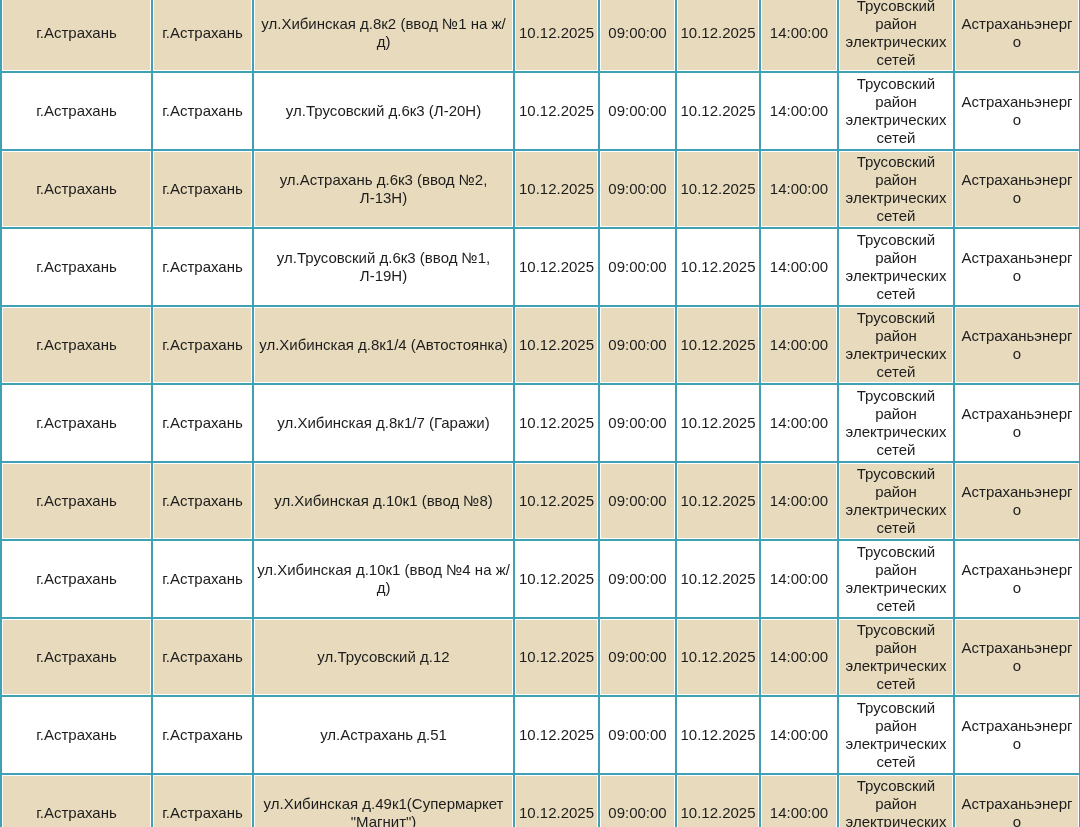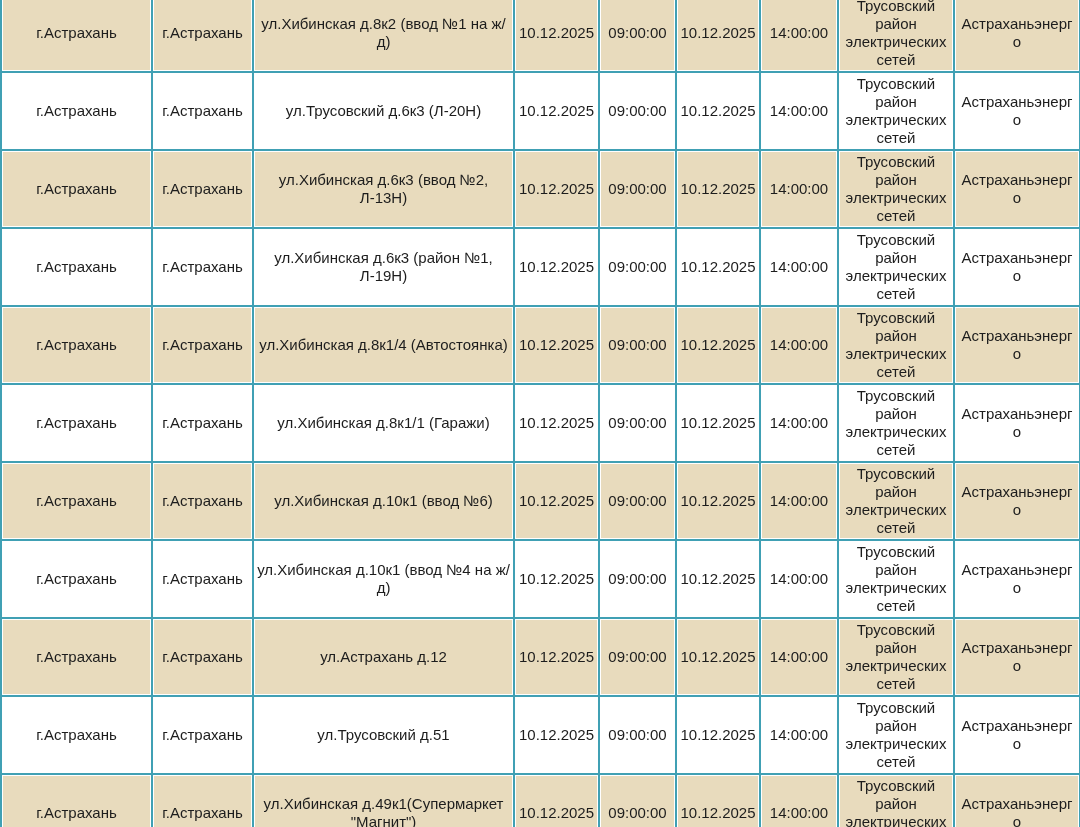--- a/index.html
+++ b/index.html
@@ -79,32 +79,32 @@
           <td>10.12.2025</td>
           <td>09:00:00</td>
           <td>10.12.2025</td>
           <td>14:00:00</td>
           <td>Трусовский район электрических сетей</td>
           <td>Астраханьэнерго</td>
         </tr>
         <tr class="beige">
           <td>г.Астрахань</td>
           <td>г.Астрахань</td>
-          <td>ул.Хибинская д.6к3 (ввод №2, Л-13Н)</td>
+          <td>ул.Астрахань д.6к3 (ввод №2, Л-13Н)</td>
           <td>10.12.2025</td>
           <td>09:00:00</td>
           <td>10.12.2025</td>
           <td>14:00:00</td>
           <td>Трусовский район электрических сетей</td>
           <td>Астраханьэнерго</td>
         </tr>
         <tr class="white">
           <td>г.Астрахань</td>
           <td>г.Астрахань</td>
-          <td>ул.Хибинская д.6к3 (район №1, Л-19Н)</td>
+          <td>ул.Трусовский д.6к3 (ввод №1, Л-19Н)</td>
           <td>10.12.2025</td>
           <td>09:00:00</td>
           <td>10.12.2025</td>
           <td>14:00:00</td>
           <td>Трусовский район электрических сетей</td>
           <td>Астраханьэнерго</td>
         </tr>
         <tr class="beige">
           <td>г.Астрахань</td>
           <td>г.Астрахань</td>
@@ -112,32 +112,32 @@
           <td>10.12.2025</td>
           <td>09:00:00</td>
           <td>10.12.2025</td>
           <td>14:00:00</td>
           <td>Трусовский район электрических сетей</td>
           <td>Астраханьэнерго</td>
         </tr>
         <tr class="white">
           <td>г.Астрахань</td>
           <td>г.Астрахань</td>
-          <td>ул.Хибинская д.8к1/1 (Гаражи)</td>
+          <td>ул.Хибинская д.8к1/7 (Гаражи)</td>
           <td>10.12.2025</td>
           <td>09:00:00</td>
           <td>10.12.2025</td>
           <td>14:00:00</td>
           <td>Трусовский район электрических сетей</td>
           <td>Астраханьэнерго</td>
         </tr>
         <tr class="beige">
           <td>г.Астрахань</td>
           <td>г.Астрахань</td>
-          <td>ул.Хибинская д.10к1 (ввод №6)</td>
+          <td>ул.Хибинская д.10к1 (ввод №8)</td>
           <td>10.12.2025</td>
           <td>09:00:00</td>
           <td>10.12.2025</td>
           <td>14:00:00</td>
           <td>Трусовский район электрических сетей</td>
           <td>Астраханьэнерго</td>
         </tr>
         <tr class="white">
           <td>г.Астрахань</td>
           <td>г.Астрахань</td>
@@ -145,32 +145,32 @@
           <td>10.12.2025</td>
           <td>09:00:00</td>
           <td>10.12.2025</td>
           <td>14:00:00</td>
           <td>Трусовский район электрических сетей</td>
           <td>Астраханьэнерго</td>
         </tr>
         <tr class="beige">
           <td>г.Астрахань</td>
           <td>г.Астрахань</td>
-          <td>ул.Астрахань д.12</td>
+          <td>ул.Трусовский д.12</td>
           <td>10.12.2025</td>
           <td>09:00:00</td>
           <td>10.12.2025</td>
           <td>14:00:00</td>
           <td>Трусовский район электрических сетей</td>
           <td>Астраханьэнерго</td>
         </tr>
         <tr class="white">
           <td>г.Астрахань</td>
           <td>г.Астрахань</td>
-          <td>ул.Трусовский д.51</td>
+          <td>ул.Астрахань д.51</td>
           <td>10.12.2025</td>
           <td>09:00:00</td>
           <td>10.12.2025</td>
           <td>14:00:00</td>
           <td>Трусовский район электрических сетей</td>
           <td>Астраханьэнерго</td>
         </tr>
         <tr class="beige">
           <td>г.Астрахань</td>
           <td>г.Астрахань</td>

